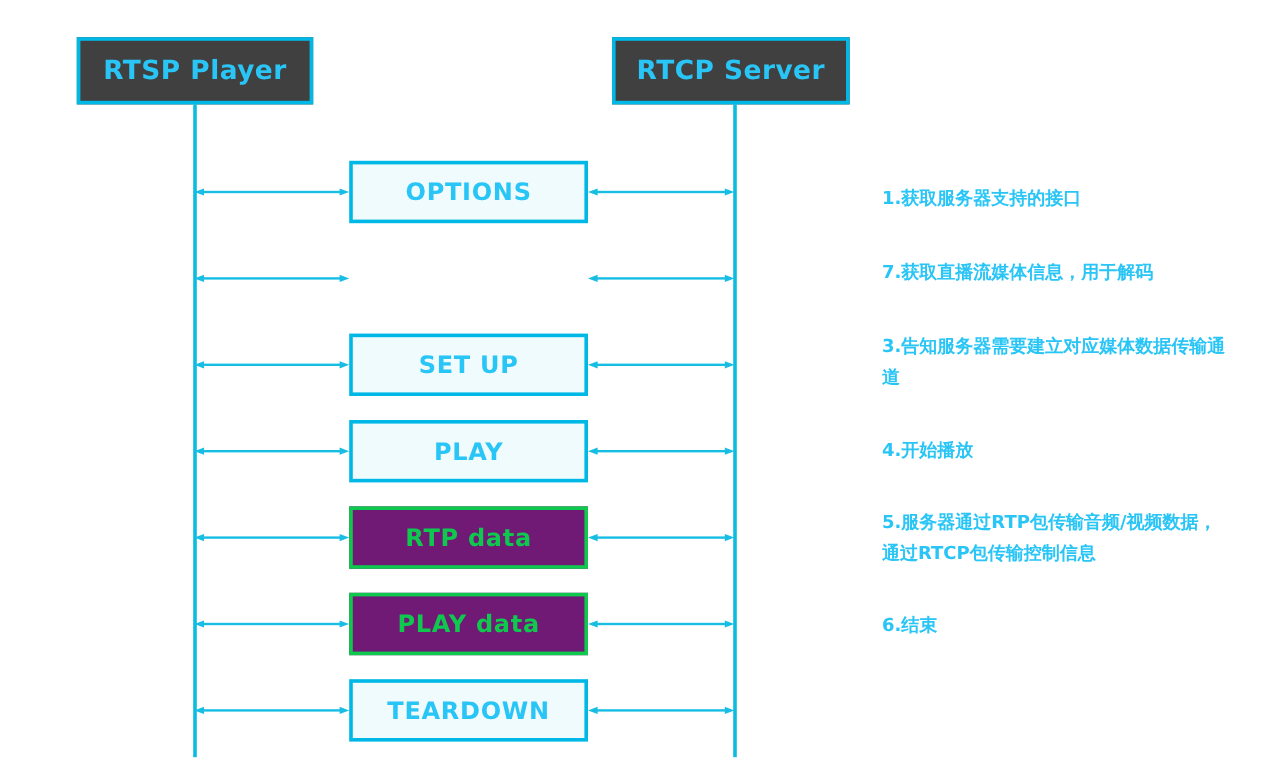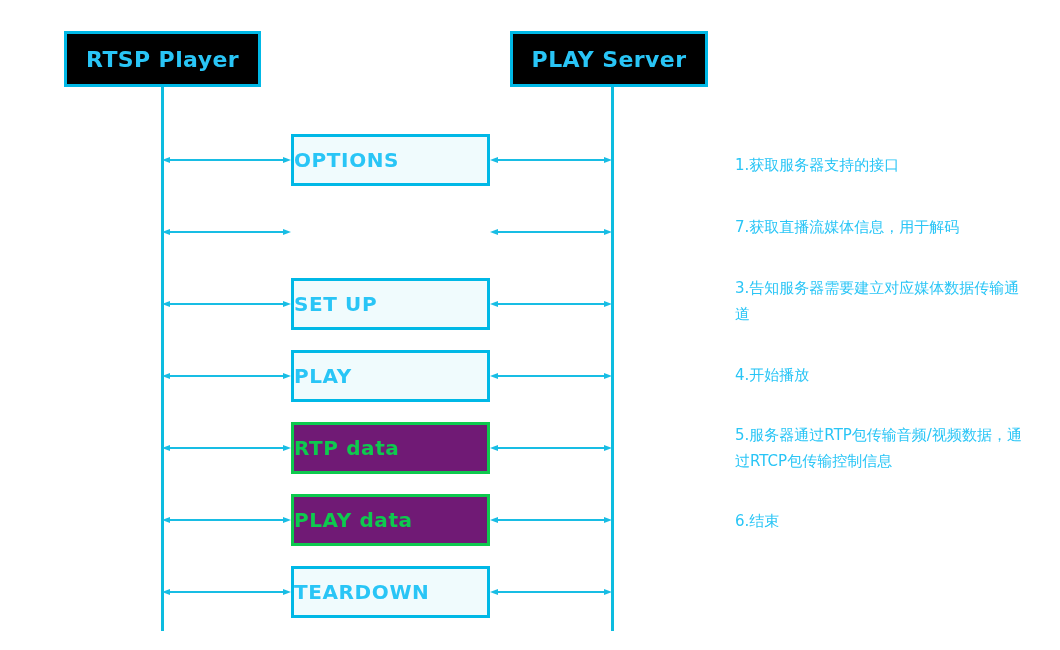--- a/index.html
+++ b/index.html
@@ -18,21 +18,21 @@
   #diagram-root {
     position: absolute;
     inset: 0;
   }
 
   
   .actor-box {
     position: absolute;
     box-sizing: border-box;
     border: 3px solid #00b8e6;
-    background: #000000;
+    background: #404040;
     display: flex;
     align-items: center;
     justify-content: center;
   }
   .actor-label {
     color: #29c5f6;
     font-size: 22px;
     font-weight: 600;
     letter-spacing: 0.4px;
     white-space: nowrap;
@@ -58,20 +58,21 @@
   }
   .msg-box {
     position: absolute;
     left: 291px;
     top: 0;
     width: 199px;
     height: 52px;
     box-sizing: border-box;
     display: flex;
     align-items: center;
+    justify-content: center;
   }
   .msg-box.cyan {
     border: 3px solid #00b8e6;
     background: #f0fbfd;
   }
   .msg-box.green {
     border: 3px solid #0ec94e;
     background: #701a75;
   }
   .msg-label {
@@ -116,34 +117,34 @@
   .arrow-left  { left: 162px; width: 129px; }
   .arrow-right { left: 490px; width: 122px; }
 
   
   .note {
     position: absolute;
     left: 735px;
     width: 290px;
     color: #29c5f6;
     font-size: 15px;
-    font-weight: 400;
+    font-weight: 700;
     line-height: 26px;
   }
 </style>
 </head>
 <body>
 
 <div id="diagram-root">
 
   <div class="actor-box" id="actor-player">
     <span class="actor-label">RTSP Player</span>
   </div>
   <div class="actor-box" id="actor-server">
-    <span class="actor-label">PLAY Server</span>
+    <span class="actor-label">RTCP Server</span>
   </div>
 
   <div class="lifeline" id="lifeline-player"></div>
   <div class="lifeline" id="lifeline-server"></div>
 
   <div class="message-row" style="top:134px">
     <div class="arrow arrow-left">
       <span class="head left"></span>
       <span class="shaft"></span>
       <span class="head right"></span>

